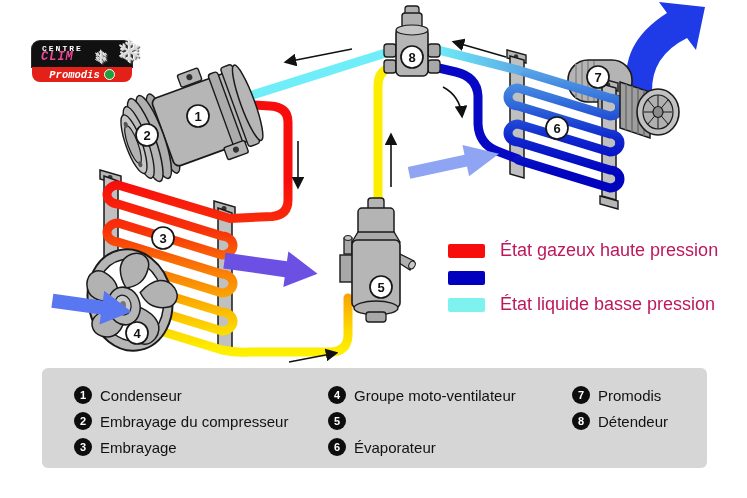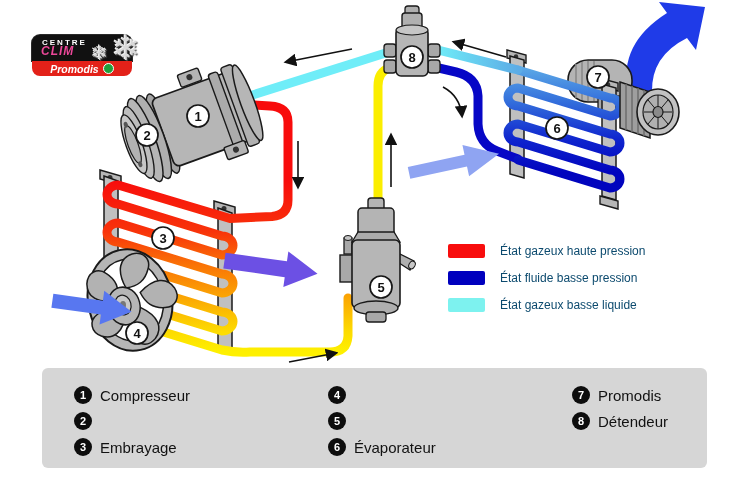--- a/index.html
+++ b/index.html
@@ -1,38 +1,38 @@
 <!DOCTYPE html>
 <html><head>
 <meta charset="utf-8">
 <style>
   html,body{margin:0;padding:0;background:#e9e9e9;}
   .stage{position:relative;width:747px;height:498px;background:#ffffff;overflow:hidden;
          font-family:"Liberation Sans",sans-serif;color:#111;}
   svg text{font-family:"Liberation Sans",sans-serif;}
 
   
-  .logo{position:absolute;left:32px;top:35px;width:100px;height:40px;z-index:5;}
+  .logo{position:absolute;left:32px;top:41px;width:100px;height:40px;z-index:5;font-family:Liberation Mono, monospace;}
   .logo-black{position:relative;width:100%;height:26px;background:#111;border-radius:8px 8px 0 0;
               box-shadow:0 0 0 1px #2a2a2a;}
   .logo-top{position:absolute;left:10px;top:3px;font-size:8px;letter-spacing:2px;color:#fff;font-weight:bold;}
   .logo-main{position:absolute;left:9px;top:9px;font-size:12px;font-style:italic;font-weight:800;color:#ec4899;letter-spacing:1px;}
   .logo-red{position:relative;width:100%;height:15px;background:#E32119;border-radius:0 0 8px 8px;
             display:flex;align-items:center;justify-content:center;gap:4px;}
   .logo-brand{color:#fff;font-size:10.5px;font-weight:bold;font-style:italic;}
   .logo-dot{width:11px;height:11px;border-radius:50%;background:#1FA03C;border:1px solid #fff;box-sizing:border-box;}
   .snow{position:absolute;color:#D8D8D8;text-shadow:-1px -1px 0 #f4f4f4,1px 1px 1px #555;line-height:1;}
   .snow-big{right:-8px;top:-4px;font-size:34px;}
   .snow-small{right:24px;top:8px;font-size:20px;}
 
   
   .flow-legend{position:absolute;left:448px;top:237px;z-index:4;}
   .flow-row{display:flex;align-items:center;height:27px;}
   .flow-swatch{width:37px;height:14px;border-radius:2px;flex:0 0 auto;}
-  .flow-label{margin-left:15px;font-size:12px;color:#0c4a6e;white-space:nowrap;}
+  .flow-label{margin-left:15px;font-size:18px;color:#be185d;white-space:nowrap;}
 
   
   .panel{position:absolute;left:42px;top:368px;width:665px;height:100px;background:#D6D6D6;border-radius:6px;z-index:4;}
   .col{position:absolute;top:14px;}
   .col1{left:32px;} .col2{left:286px;} .col3{left:530px;}
   .item{display:flex;align-items:center;height:26px;}
   .nbub{width:18px;height:18px;border-radius:50%;background:#0d0d0d;color:#fff;font-size:11px;font-weight:bold;
         display:flex;align-items:center;justify-content:center;flex:0 0 auto;}
   .item-label{margin-left:8px;font-size:15px;color:#121212;white-space:nowrap;}
 </style>
@@ -249,46 +249,47 @@
   </div>
 
   
   <div class="flow-legend">
     <div class="flow-row">
       <span class="flow-swatch" style="background: rgb(248, 13, 13);"></span>
       <span class="flow-label">État gazeux haute pression</span>
     </div>
     <div class="flow-row">
       <span class="flow-swatch" style="background: rgb(0, 0, 190);"></span>
-      <span class="flow-label">État fluide basse pression</span>
     </div>
     <div class="flow-row">
       <span class="flow-swatch" style="background: rgb(125, 242, 239);"></span>
-      <span class="flow-label">État gazeux basse liquide</span>
+      <span class="flow-label">État liquide basse pression</span>
     </div>
   </div>
 
   
   <div class="panel">
     <div class="col col1">
       <div class="item">
         <span class="nbub">1</span>
-        <span class="item-label">Compresseur</span>
+        <span class="item-label">Condenseur</span>
       </div>
       <div class="item">
         <span class="nbub">2</span>
+        <span class="item-label">Embrayage du compresseur</span>
       </div>
       <div class="item">
         <span class="nbub">3</span>
         <span class="item-label">Embrayage</span>
       </div>
     </div>
     <div class="col col2">
       <div class="item">
         <span class="nbub">4</span>
+        <span class="item-label">Groupe moto-ventilateur</span>
       </div>
       <div class="item">
         <span class="nbub">5</span>
       </div>
       <div class="item">
         <span class="nbub">6</span>
         <span class="item-label">Évaporateur</span>
       </div>
     </div>
     <div class="col col3">

